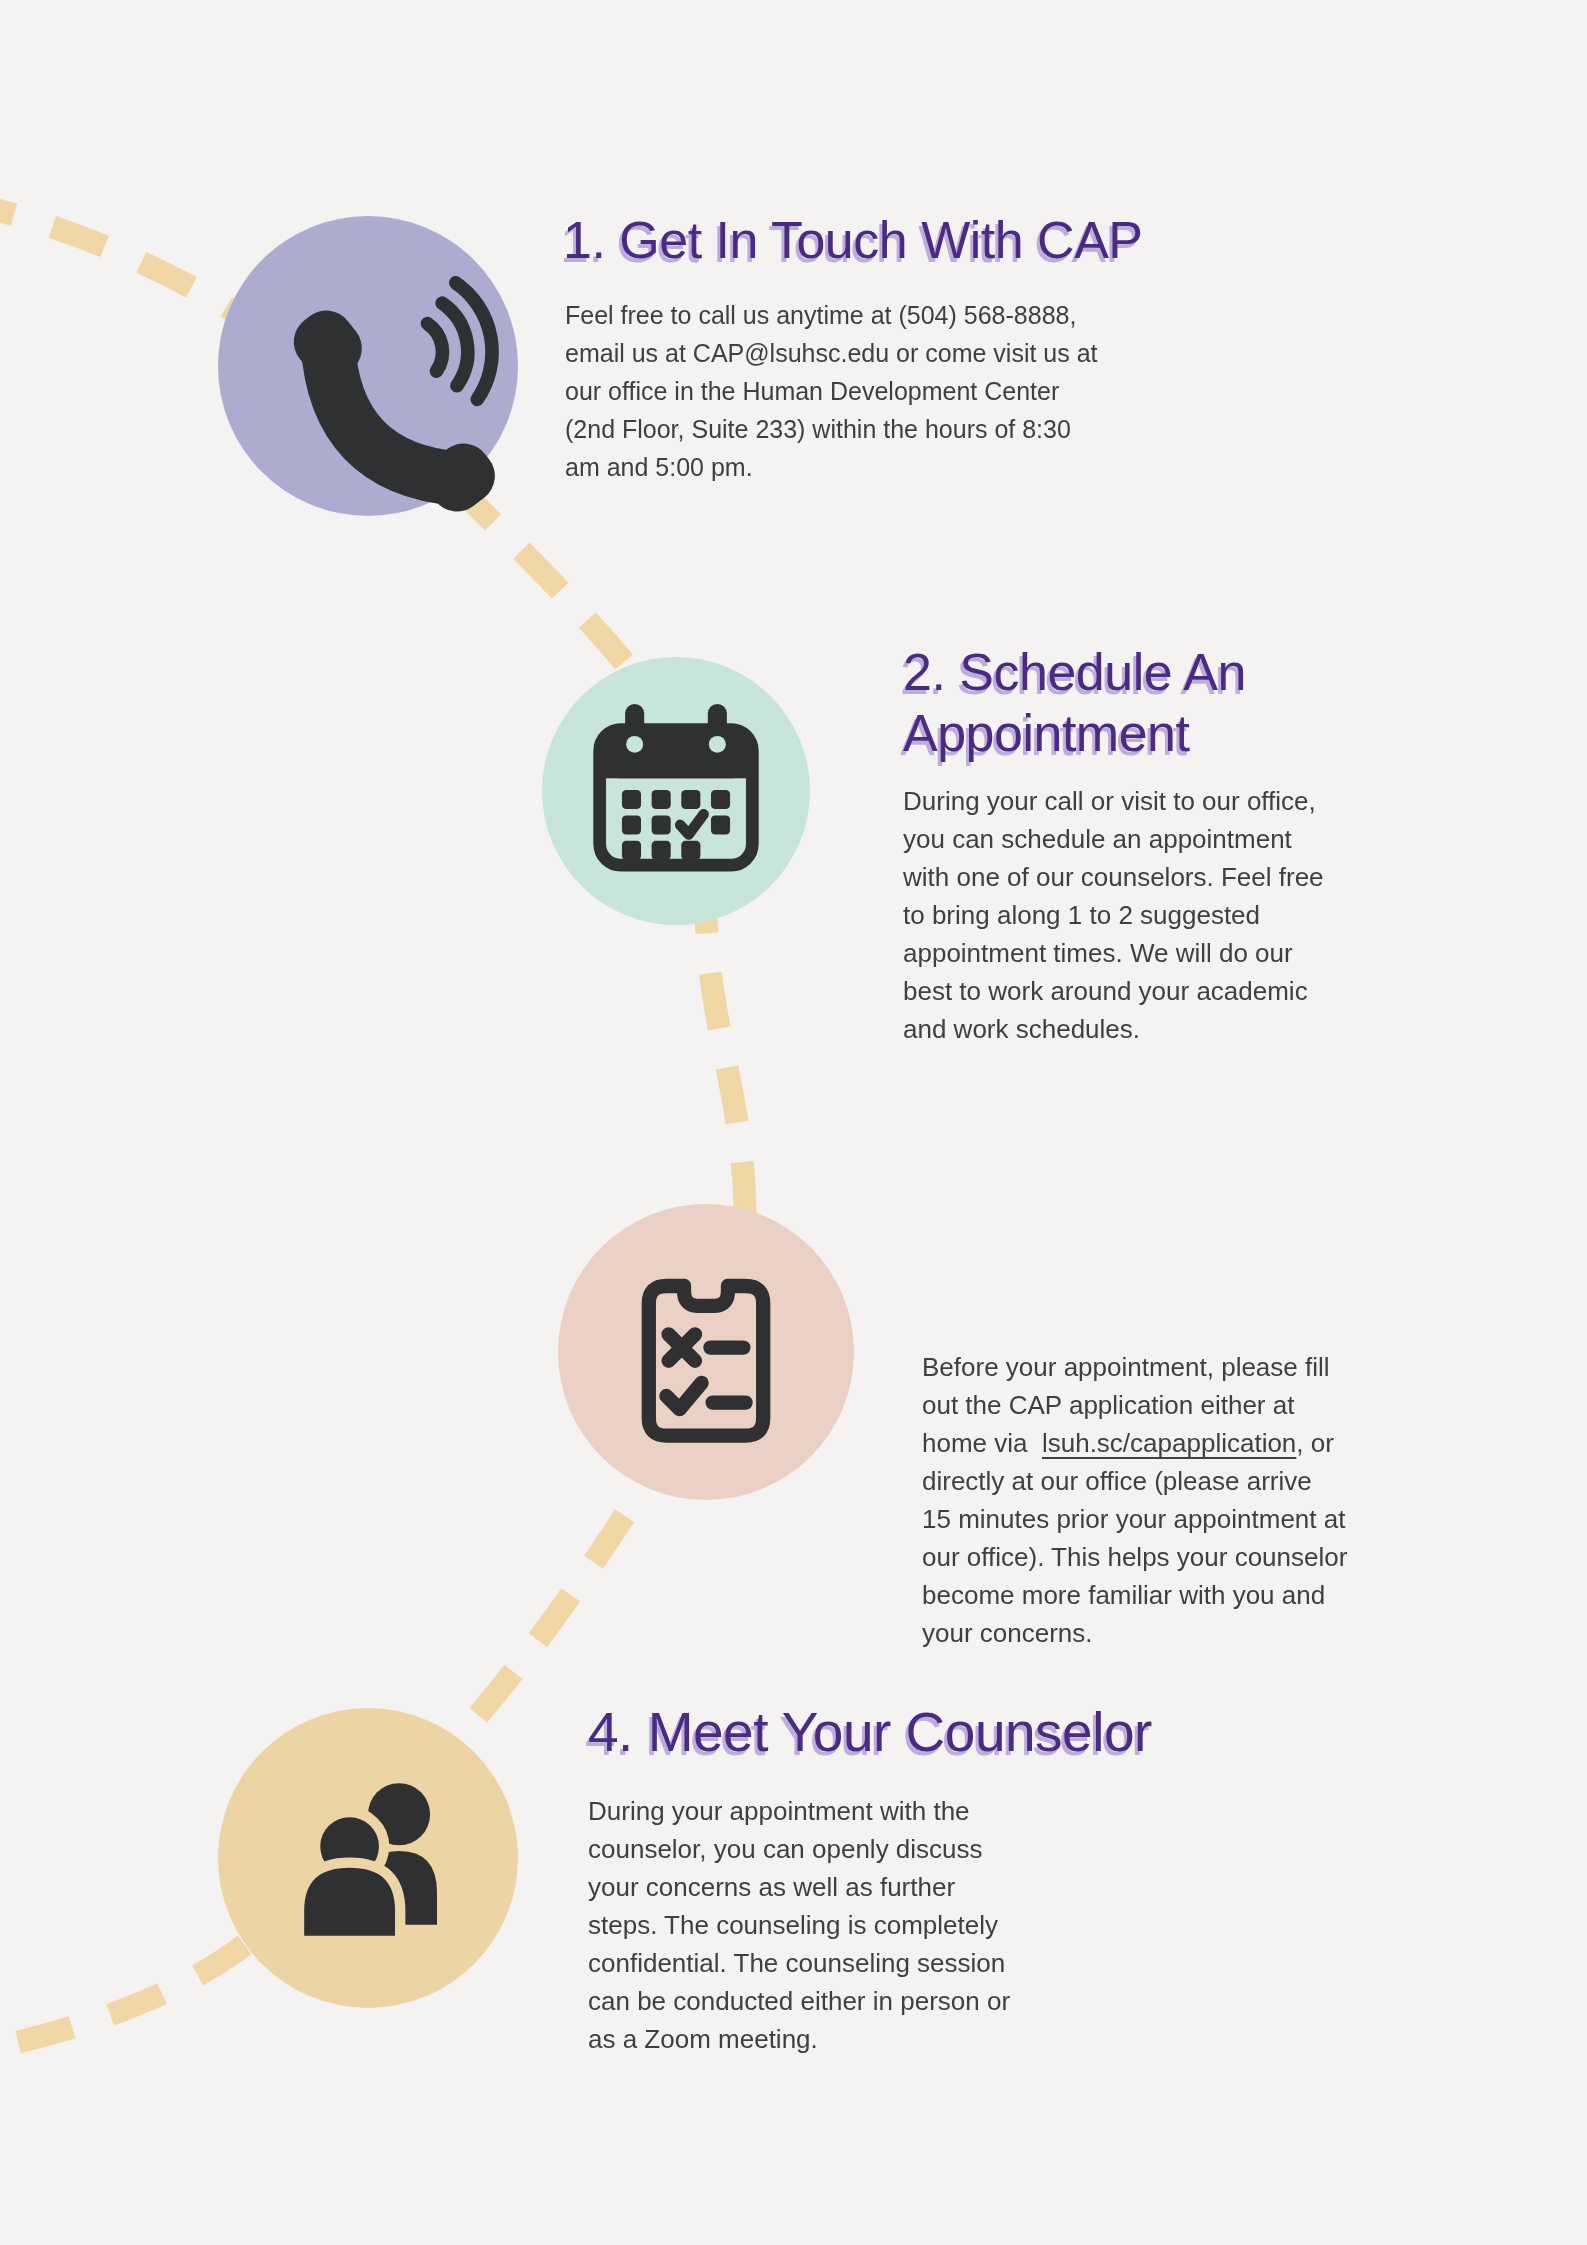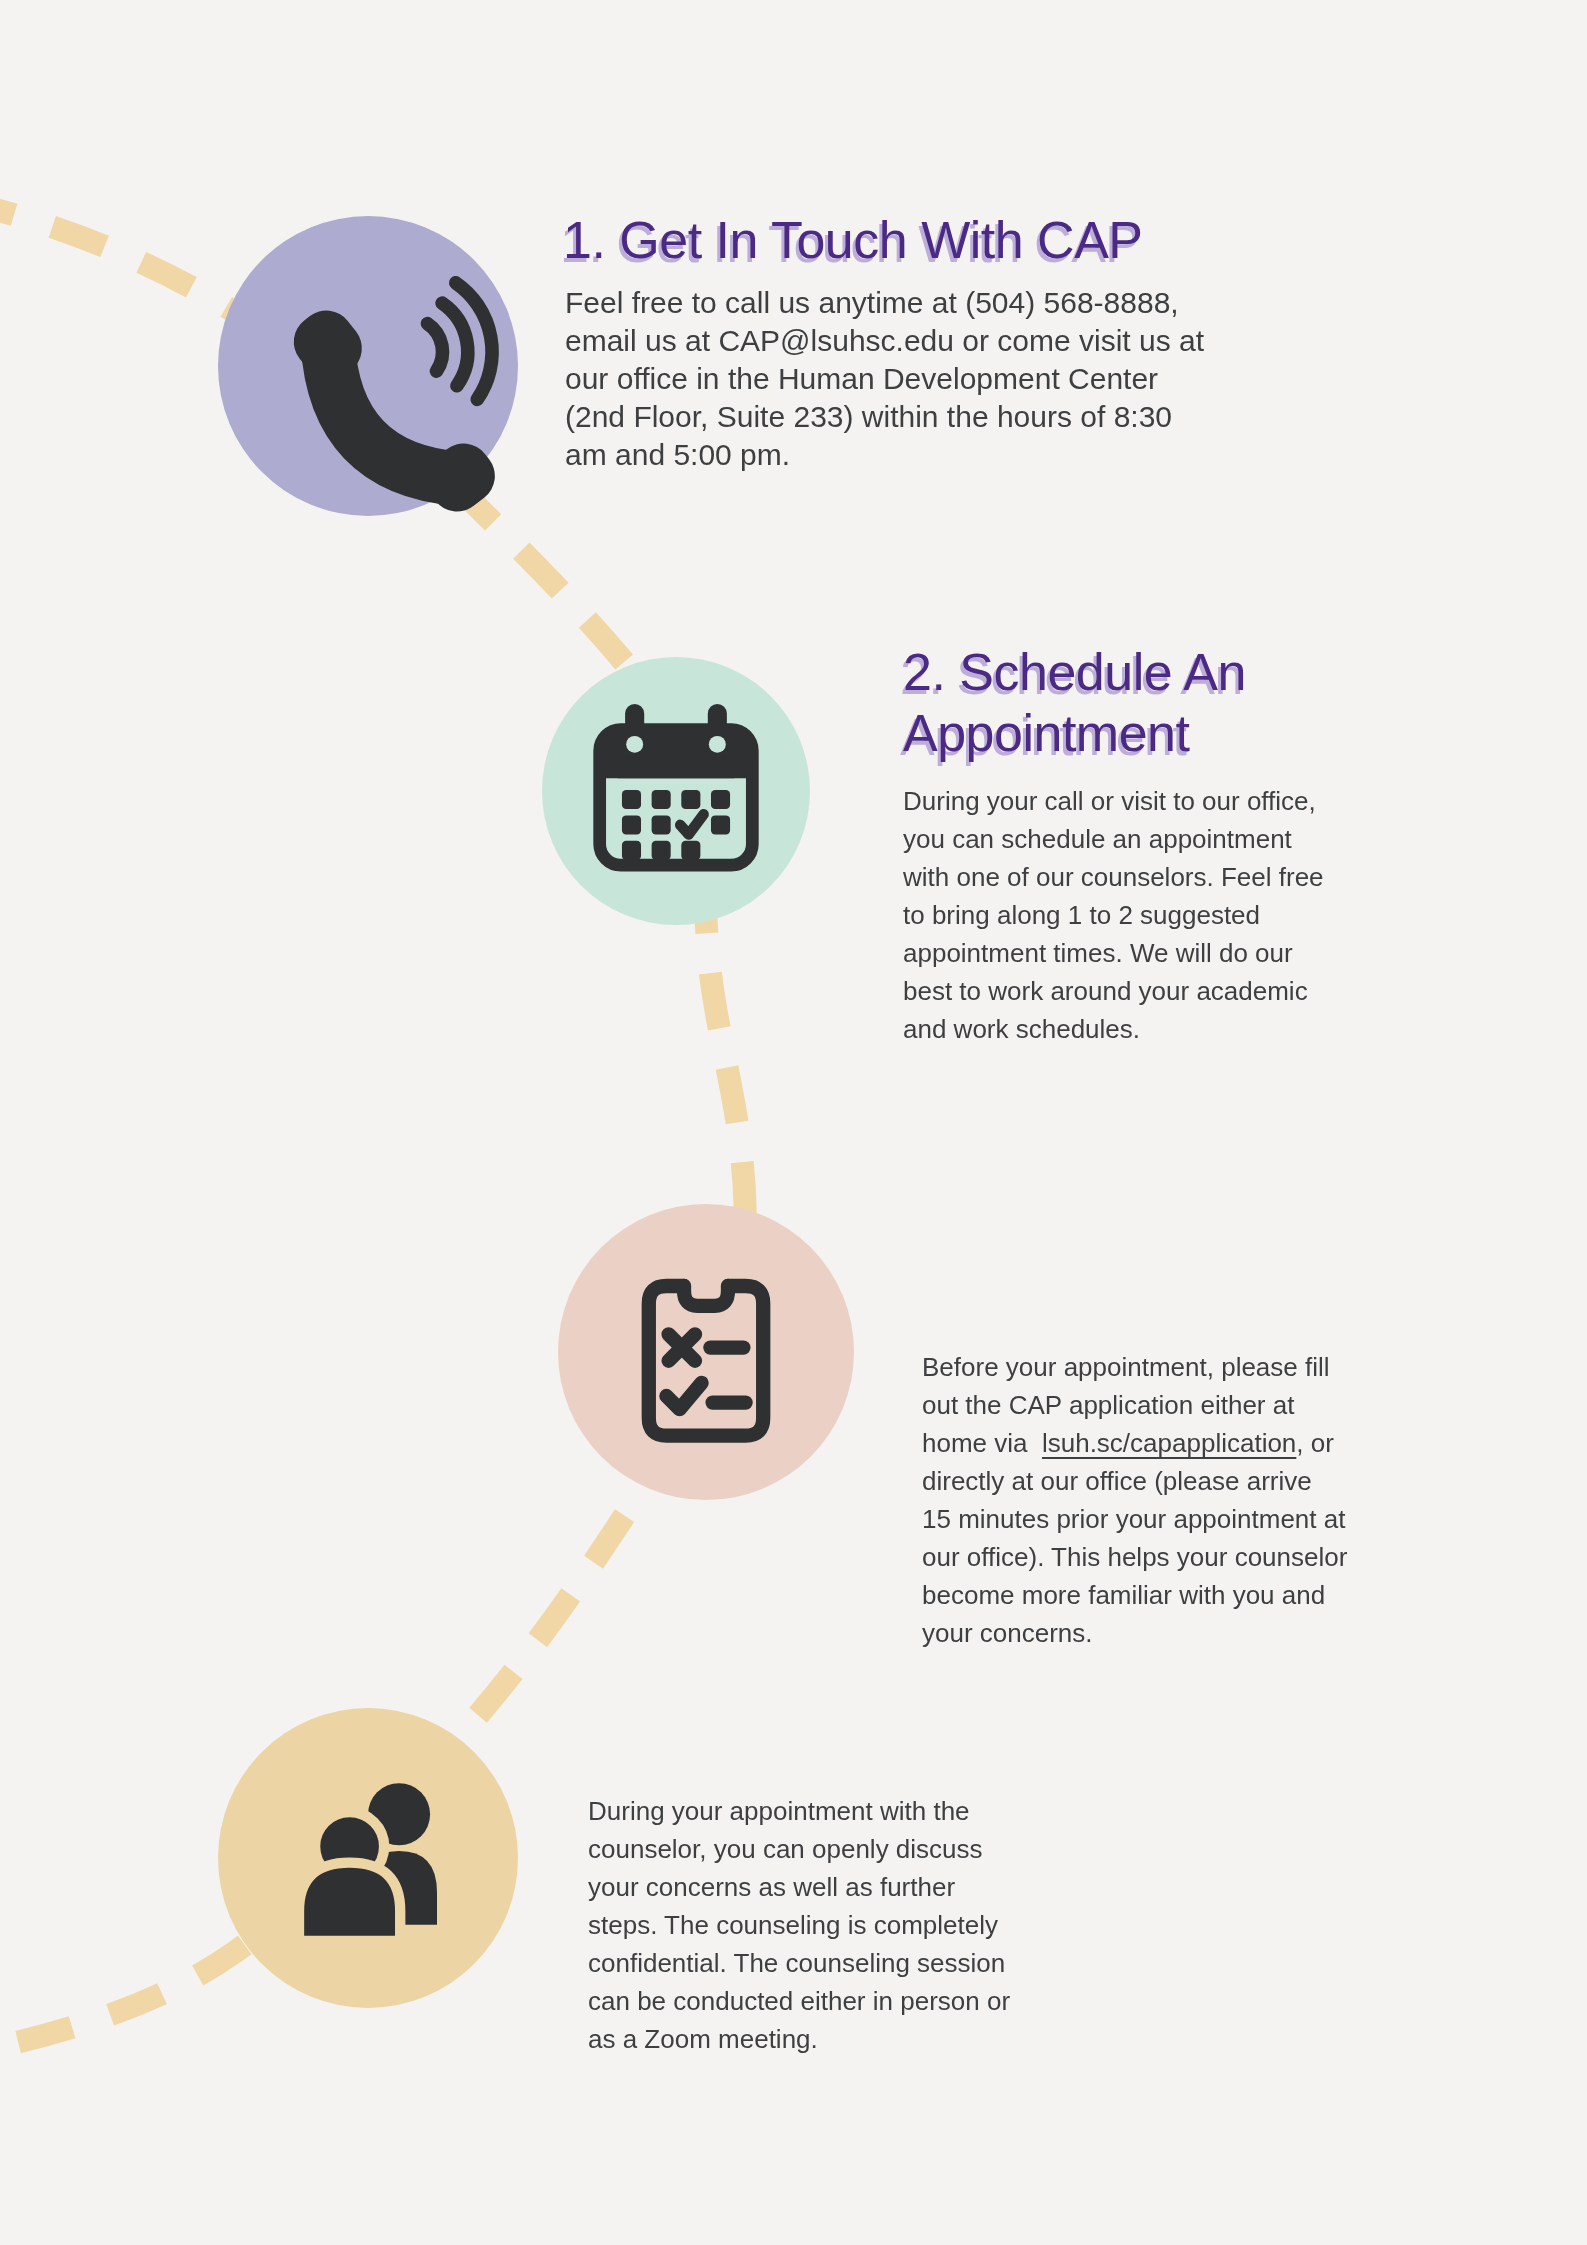--- a/index.html
+++ b/index.html
@@ -11,21 +11,21 @@
   .c2{left:542px; top:657px; width:268px; height:268px;}
   .c3{left:558px; top:1204px; width:296px; height:296px;}
   .c4{left:218px; top:1708px; width:300px; height:300px;}
   .txt{position:absolute; z-index:2; white-space:pre;}
   .heading{color:#4a2a84; font-weight:normal; line-height:1.18; text-shadow:-3px 4px 0 #bcadd9; letter-spacing:-0.5px;}
   .h1{left:563px; top:210px; font-size:52px;}
   .h2{left:903px; top:642px; font-size:52px;}
   .h3{left:922px; top:1198px; font-size:52px;}
   .h4{left:588px; top:1700px; font-size:55px;}
   .body{color:#3e3f41; line-height:38px;}
-  .b1{left:565px; top:284px; font-size:30px;}
+  .b1{left:565px; top:296px; font-size:25px;}
   .b2{left:903px; top:782px; font-size:26px;}
   .b3{left:922px; top:1348px; font-size:26px;}
   .b4{left:588px; top:1792px; font-size:26px;}
   .title{left:163px; top:862px; font-size:100px; font-weight:bold; color:#45237e;
          line-height:122px; text-shadow:6px 6px 0 #b7a8d8; letter-spacing:-1px;}
   .link{text-decoration:underline; text-underline-offset:5px; cursor:pointer;}
 </style>
 </head>
 <body>
 
@@ -113,20 +113,21 @@
 your concerns.</span></div>
 
   <div class="circle c4" style="background-color: rgb(236, 212, 164);">
     <svg width="230" height="230" viewBox="0 0 200 200">
       <circle cx="127" cy="62" r="27" fill="#2e3032"></circle>
       <path d="M 94 158 V 130 Q 94 94 127 94 Q 160 94 160 130 V 158 Z" fill="#2e3032"></path>
       <circle cx="84" cy="90" r="30" fill="#2e3032" stroke="#ecd4a4" stroke-width="9"></circle>
       <path d="M 40 172 V 146 Q 40 104 84 104 Q 128 104 128 146 V 172 Z" fill="#2e3032" stroke="#ecd4a4" stroke-width="9"></path>
     </svg>
   </div>
+  <div class="txt heading h4">4. Meet Your Counselor</div>
   <div class="txt body b4">During your appointment with the
 counselor, you can openly discuss
 your concerns as well as further
 steps. The counseling is completely
 confidential. The counseling session
 can be conducted either in person or
 as a Zoom meeting.</div>
 
 </div>
 

